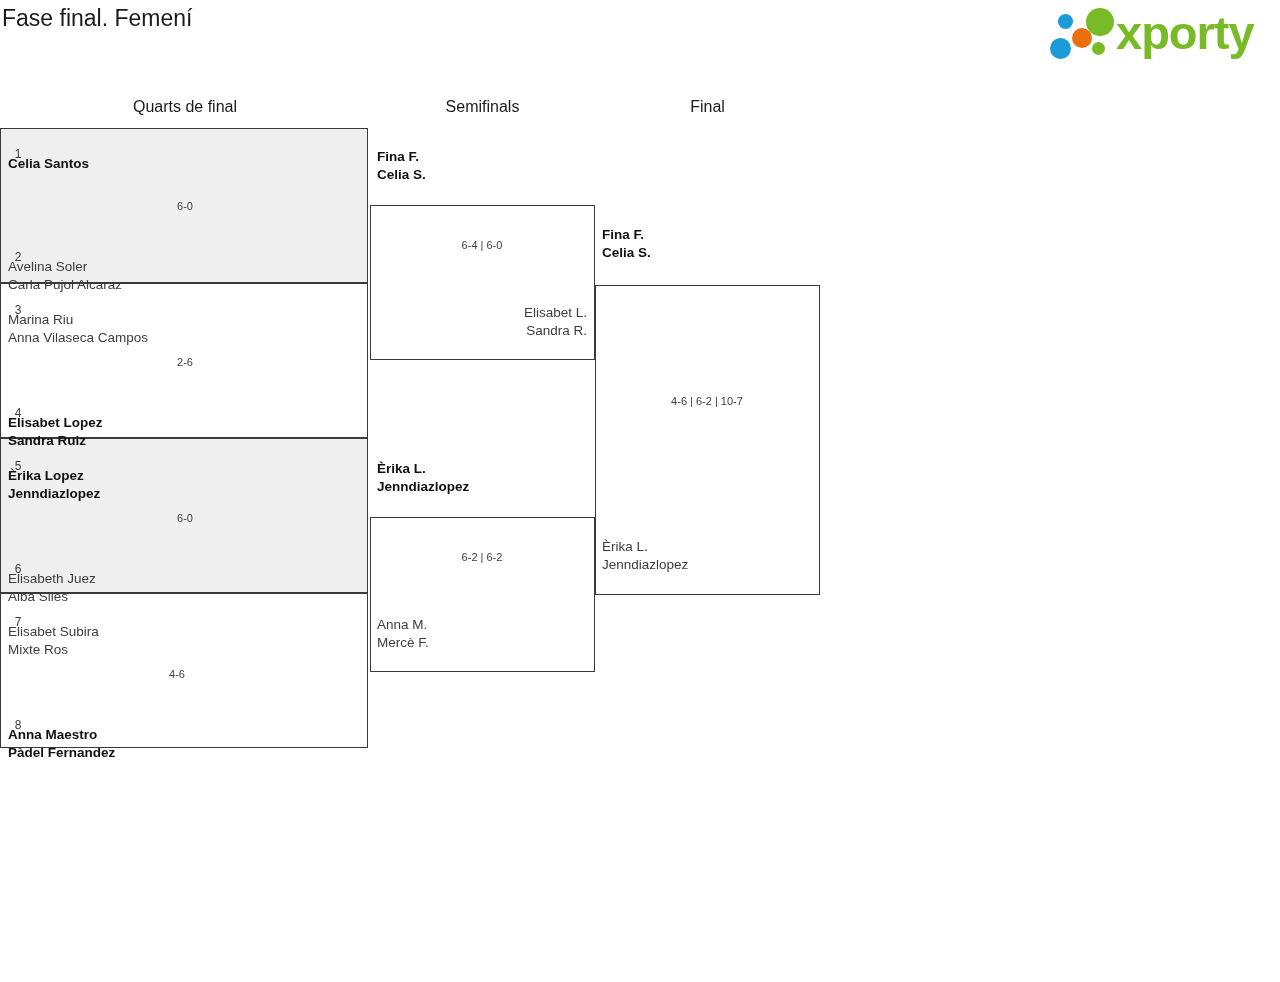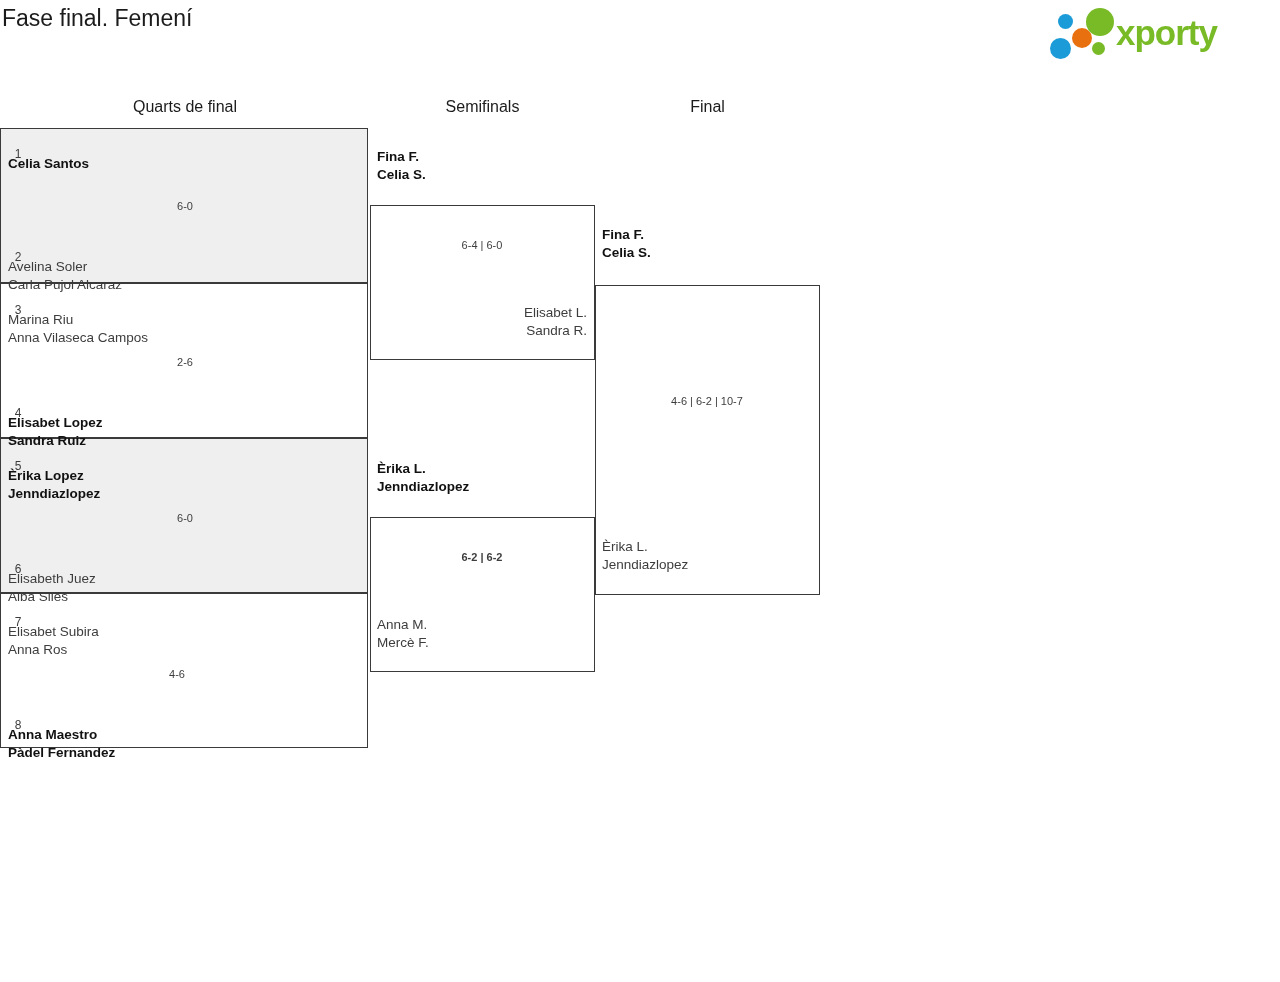--- a/index.html
+++ b/index.html
@@ -48,21 +48,21 @@
   }
   .dot { position: absolute; border-radius: 50%; }
   .dot-a { left: 10px; top: 8px;  width: 15px; height: 15px; background: #1b9bd8; }
   .dot-b { left: 24px; top: 22px; width: 20px; height: 20px; background: #e8700f; }
   .dot-c { left: 2px;  top: 32px; width: 21px; height: 21px; background: #1b9bd8; }
   .dot-d { left: 38px; top: 2px;  width: 28px; height: 28px; background: #79bb27; }
   .dot-e { left: 44px; top: 36px; width: 13px; height: 13px; background: #79bb27; }
   #logo-text {
     position: absolute;
     left: 68px; top: 0px;
-    font-size: 35px;
+    font-size: 47px;
     line-height: 58px;
     font-weight: 700;
     color: #79bb27;
     letter-spacing: -1px;
   }
 
   
   .round-header {
     position: absolute;
     font-size: 16px;
@@ -237,21 +237,21 @@
       <span class="p1">Elisabeth Juez</span>
       <span class="p2">Alba Siles</span>
     </span>
   </div>
   <div class="score" style="left:85px; top:509px; width:200px;">6-0</div>
 
   <div class="team" style="left:8px; top:604px; width:340px;">
     <span class="seed">7</span>
     <span class="players">
       <span class="p1">Elisabet Subira</span>
-      <span class="p2">Anna Ros</span>
+      <span class="p2">Mixte Ros</span>
     </span>
   </div>
   <div class="team winner" style="left:8px; top:707px; width:340px;">
     <span class="seed">8</span>
     <span class="players">
       <span class="p1">Anna Maestro</span>
       <span class="p2">Pàdel Fernandez</span>
     </span>
   </div>
   <div class="score" style="left:77px; top:665px; width:200px;">4-6</div>
@@ -275,21 +275,21 @@
       <span class="p1">Èrika L.</span>
       <span class="p2">Jenndiazlopez</span>
     </span>
   </div>
   <div class="team" style="left:377px; top:616px; width:210px;">
     <span class="players" style="margin-left:0;">
       <span class="p1">Anna M.</span>
       <span class="p2">Mercè F.</span>
     </span>
   </div>
-  <div class="score" style="left:382px; top:548px; width:200px;font-weight:bold;">6-2 | 6-2</div>
+  <div class="score" style="left:382px; top:548px; width:200px;">6-2 | 6-2</div>
 
   <div class="team winner" style="left:602px; top:226px; width:210px;">
     <span class="players" style="margin-left:0;">
       <span class="p1">Fina F.</span>
       <span class="p2">Celia S.</span>
     </span>
   </div>
   <div class="team" style="left:602px; top:538px; width:210px;">
     <span class="players" style="margin-left:0;">
       <span class="p1">Èrika L.</span>

